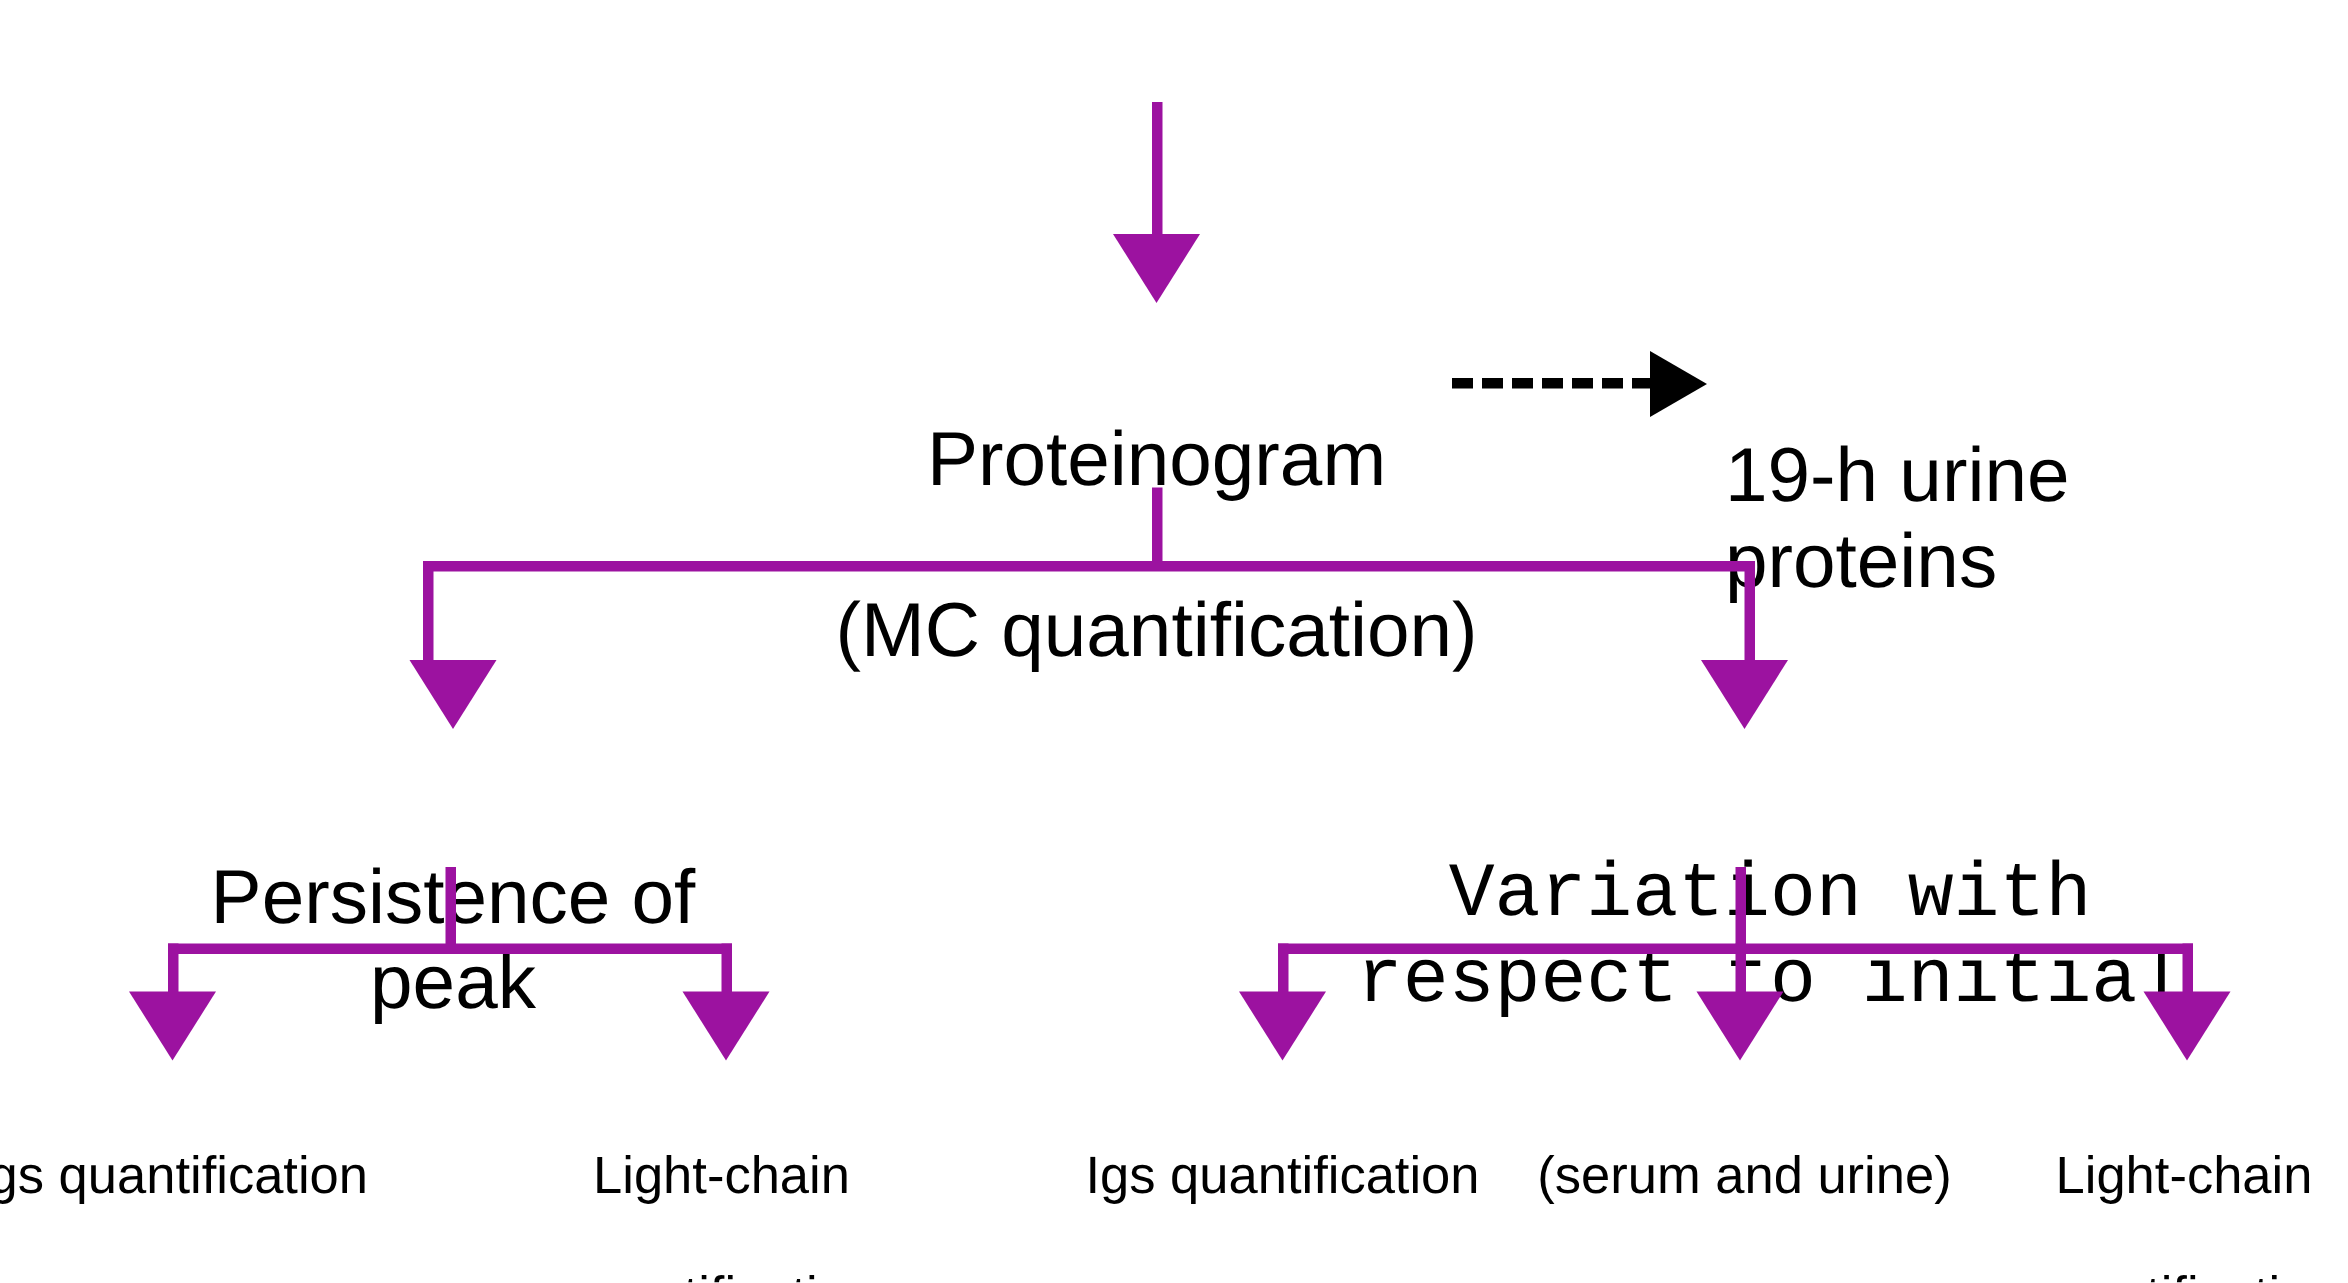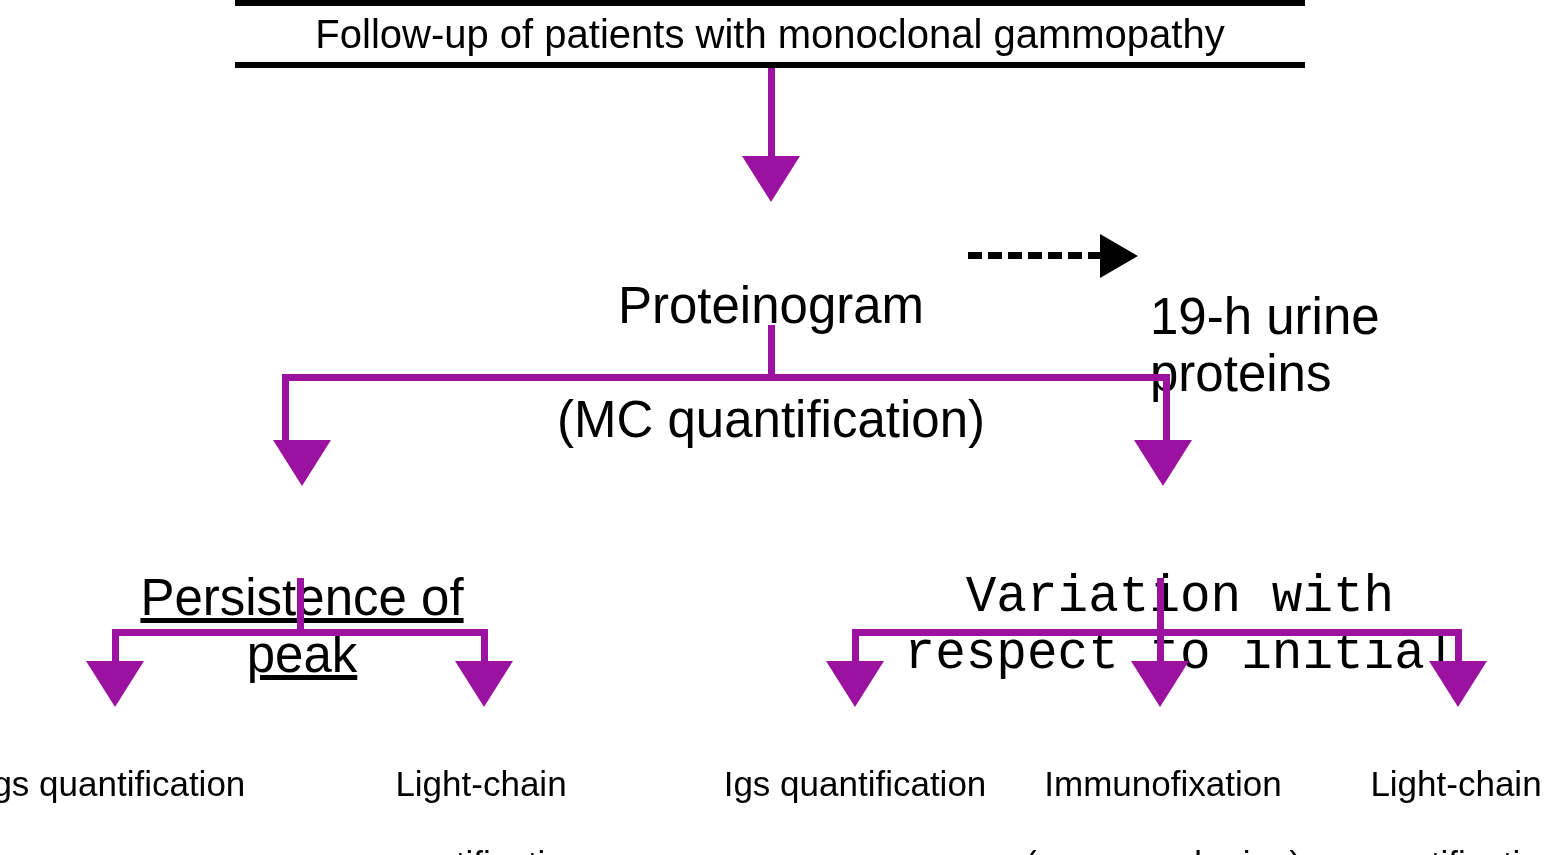--- a/index.html
+++ b/index.html
@@ -88,23 +88,20 @@
     border-top: 22px solid transparent;
     border-bottom: 22px solid transparent;
     border-left: 38px solid #000000;
   }
 </style>
 </head>
 <body>
 
 <div id="canvas">
 
-  <div class="header-box">
-    <div class="header-title">Follow-up of patients with monoclonal gammopathy</div>
-  </div>
 
   <div class="v-line" style="left:768px; top:68px; height:90px;"></div>
   <div class="arrow-head" style="left:742px; top:156px;"></div>
 
   <div class="node-text" style="left:546px; top:220px; width:450px;">
     <div>Proteinogram</div>
     <div>(MC quantification)</div>
   </div>
 
   <div class="dashed-line" style="left:968px; top:252px; width:134px;"></div>
@@ -115,21 +112,21 @@
 
   <div class="v-line" style="left:768px; top:325px; height:53px;"></div>
   <div class="h-line" style="left:282px; top:374px; width:888px;"></div>
 
   <div class="v-line" style="left:282px; top:374px; height:68px;"></div>
   <div class="arrow-head" style="left:273px; top:440px;"></div>
 
   <div class="v-line" style="left:1163px; top:374px; height:68px;"></div>
   <div class="arrow-head" style="left:1134px; top:440px;"></div>
 
-  <div class="node-text" style="left:82px; top:512px; width:440px;text-decoration:underline;">
+  <div class="node-text" style="left:82px; top:512px; width:440px;">
     <div>Persistence of peak</div>
   </div>
 
   <div class="node-text" style="left:870px; top:512px; width:620px;font-family:Liberation Mono, monospace;">
     <div>Variation with respect to initial</div>
   </div>
 
   <div class="v-line" style="left:297px; top:578px; height:54px;"></div>
   <div class="h-line" style="left:112px; top:629px; width:376px;"></div>
 
@@ -159,21 +156,20 @@
     <div>Light-chain</div>
     <div>quantification</div>
     
   </div>
 
   <div class="node-text small" style="left:705px; top:724px; width:300px;">
     <div>Igs quantification</div>
   </div>
 
   <div class="node-text small" style="left:1013px; top:724px; width:300px;">
-    <div>Immunofixation</div>
     <div>(serum and urine)</div>
   </div>
 
   <div class="node-text small" style="left:1322px; top:724px; width:268px;">
     <div>Light-chain</div>
     <div>quantification</div>
     
   </div>
 
 </div>

